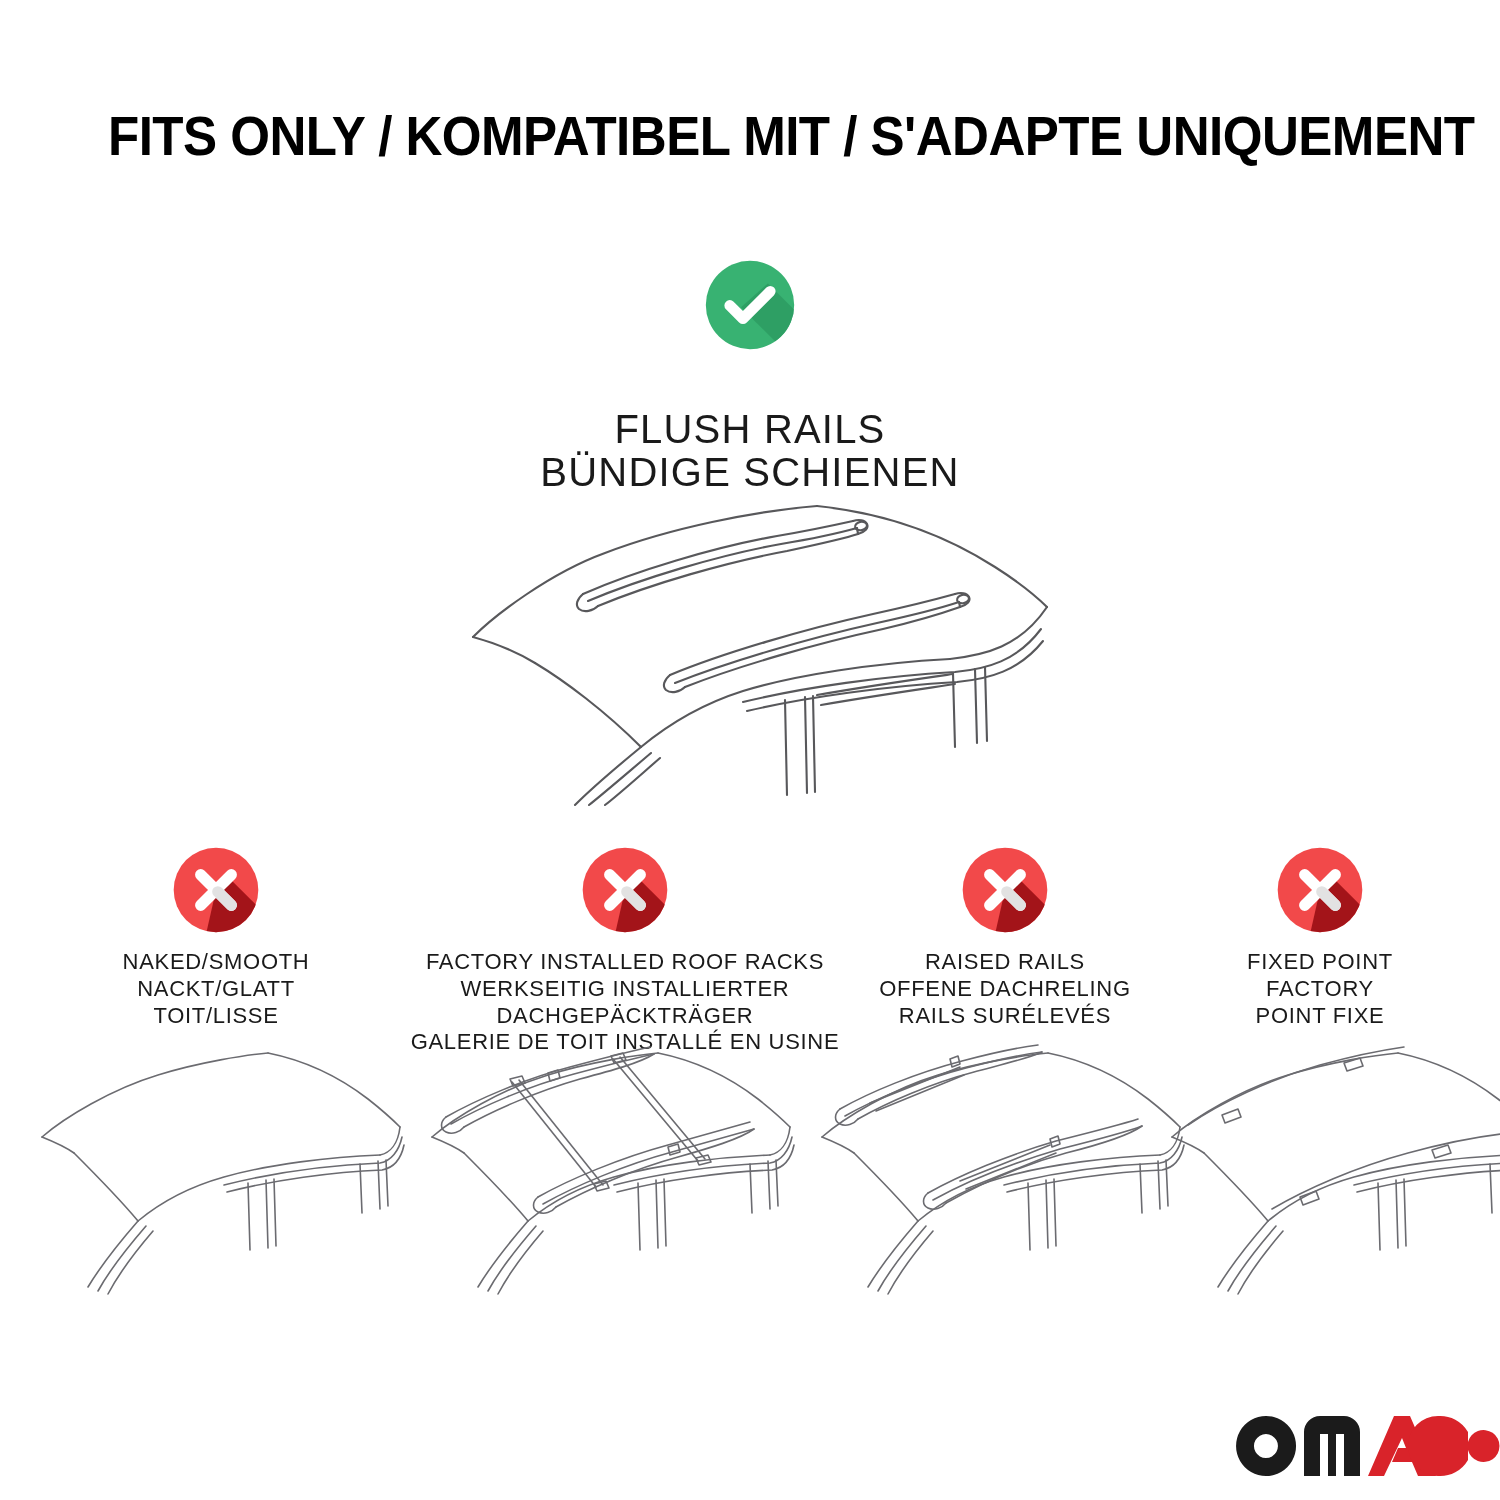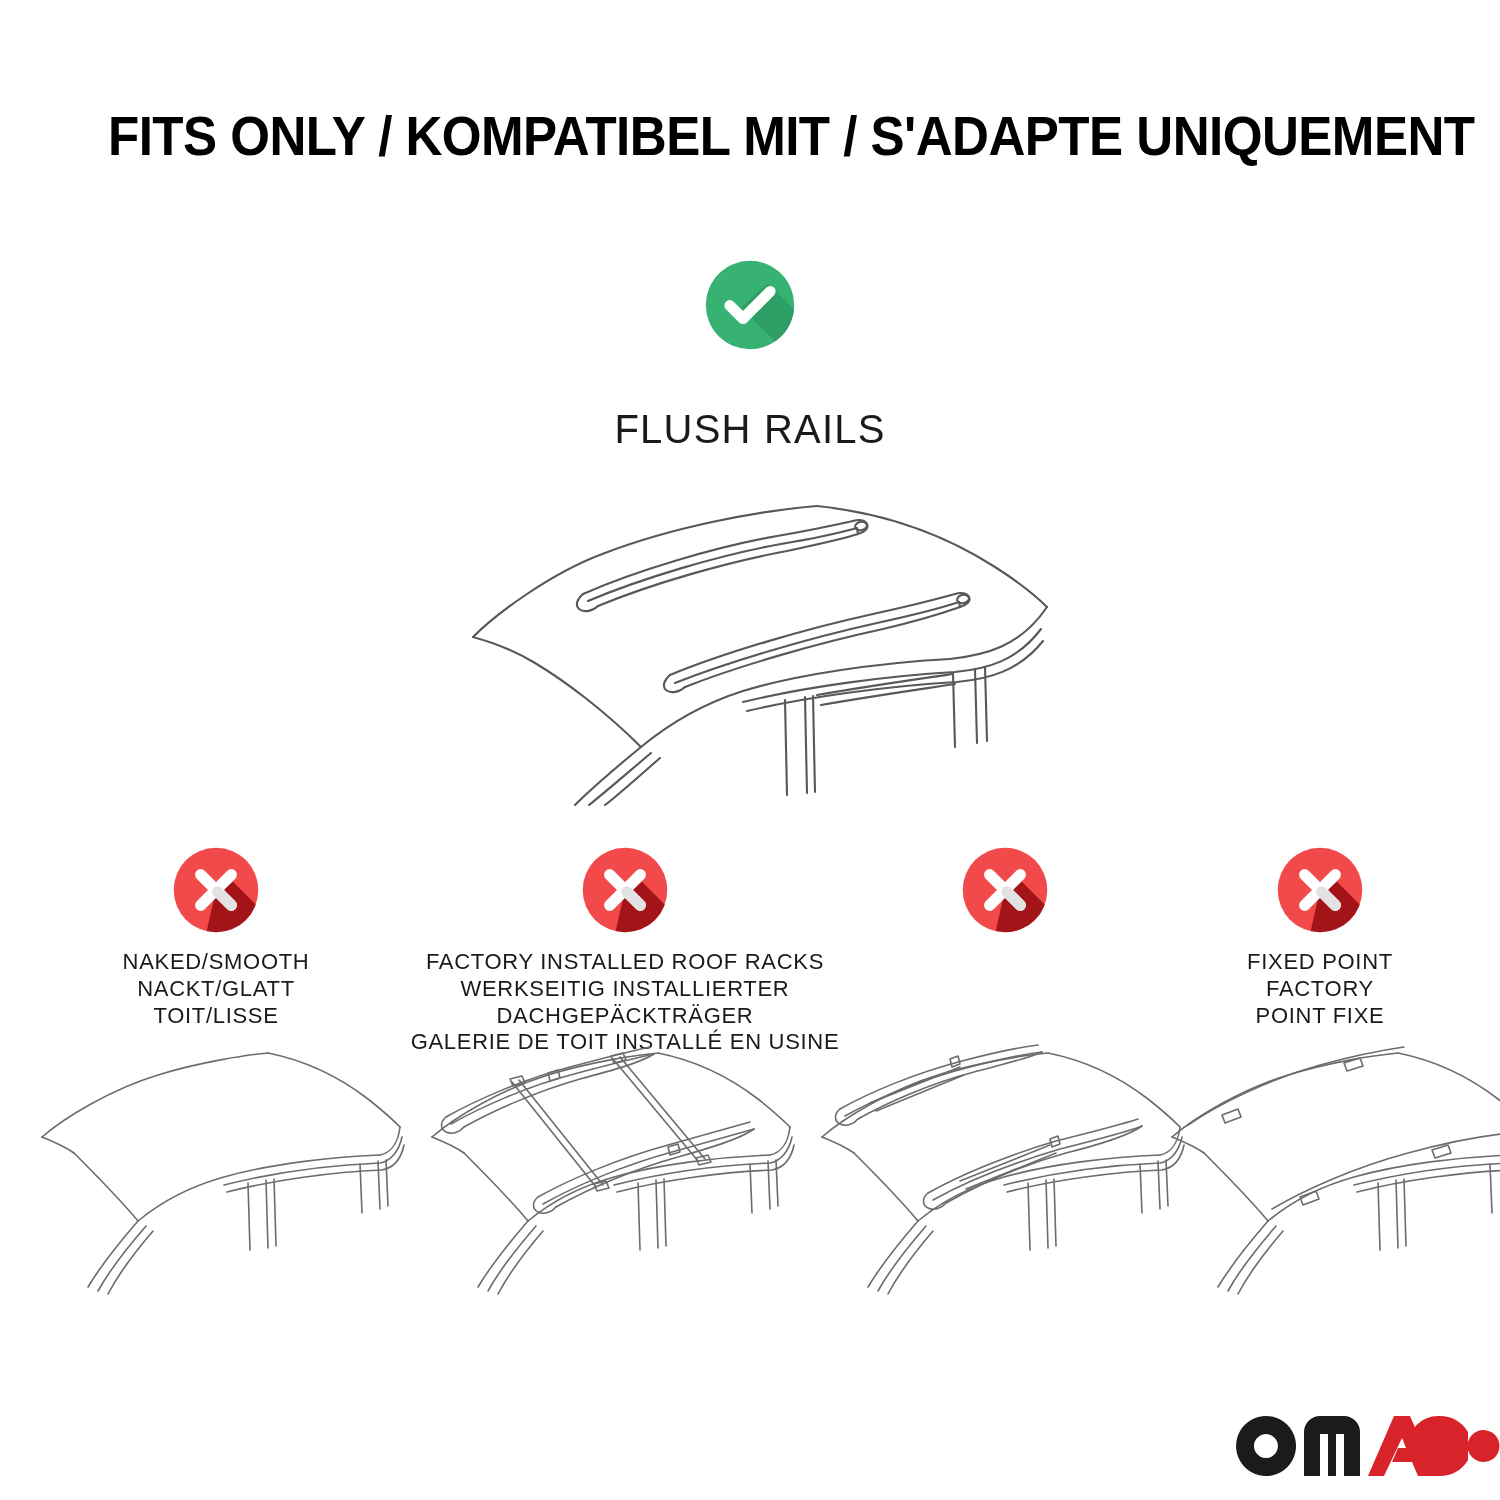--- a/index.html
+++ b/index.html
@@ -153,20 +153,21 @@
       <circle cx="50" cy="50" r="47" fill="#38b272"></circle>
       <g clip-path="url(#clipGreen)">
         <path d="M40.5 52.5 L56 68 L100 112 L100 58 L69 27 Z" fill="#2e9d63" opacity="0.92"></path>
       </g>
       <path d="M28.5 50.5 L42.5 64.5 L71.5 35.5" fill="none" stroke="#ffffff" stroke-width="11.5" stroke-linecap="round" stroke-linejoin="round"></path>
     </svg>
   </div>
 
   <div class="fits-lines">
     <div class="fits-line">FLUSH RAILS</div>
+    <div class="fits-line">BÜNDIGE SCHIENEN</div>
   </div>
 </div>
 
 <div class="fits-art">
   <svg viewBox="0 0 600 310" width="600" height="310">
     <g fill="none" stroke="#58585b" stroke-width="2.1" stroke-linecap="round" stroke-linejoin="round">
 
       <path d="M18 142 C 40 120 95 78 150 58 C 215 33 300 16 362 11"></path>
       <path d="M362 11 C 430 18 490 40 540 72 C 562 86 580 100 592 112"></path>
       <path d="M18 142 C 40 148 62 157 80 168"></path>
@@ -273,20 +274,25 @@
         <circle cx="50" cy="50" r="47" fill="#f2494a"></circle>
         <g clip-path="url(#clipX2)">
           <path d="M50 50 L64 36 L112 84 L112 112 L36 112 Z" fill="#9e1216" opacity="0.95"></path>
         </g>
         <g stroke="#ffffff" stroke-width="12.5" stroke-linecap="round">
           <line x1="33" y1="33" x2="67" y2="67"></line>
           <line x1="67" y1="33" x2="33" y2="67"></line>
         </g>
         <line x1="52" y1="52" x2="67" y2="67" stroke="#e2e2e2" stroke-width="12.5" stroke-linecap="round"></line>
       </svg>
+    </div>
+    <div class="nf-lines">
+      <div class="nf-line">RAISED RAILS</div>
+      <div class="nf-line">OFFENE DACHRELING</div>
+      <div class="nf-line">RAILS SURÉLEVÉS</div>
     </div>
   </div>
 
   <div class="nf-col nf-col-3">
     <div class="badge-x">
       <svg viewBox="0 0 100 100" width="90" height="90">
         <defs>
             <clipPath id="clipX3">
               <circle cx="50" cy="50" r="47"></circle>
             </clipPath>

